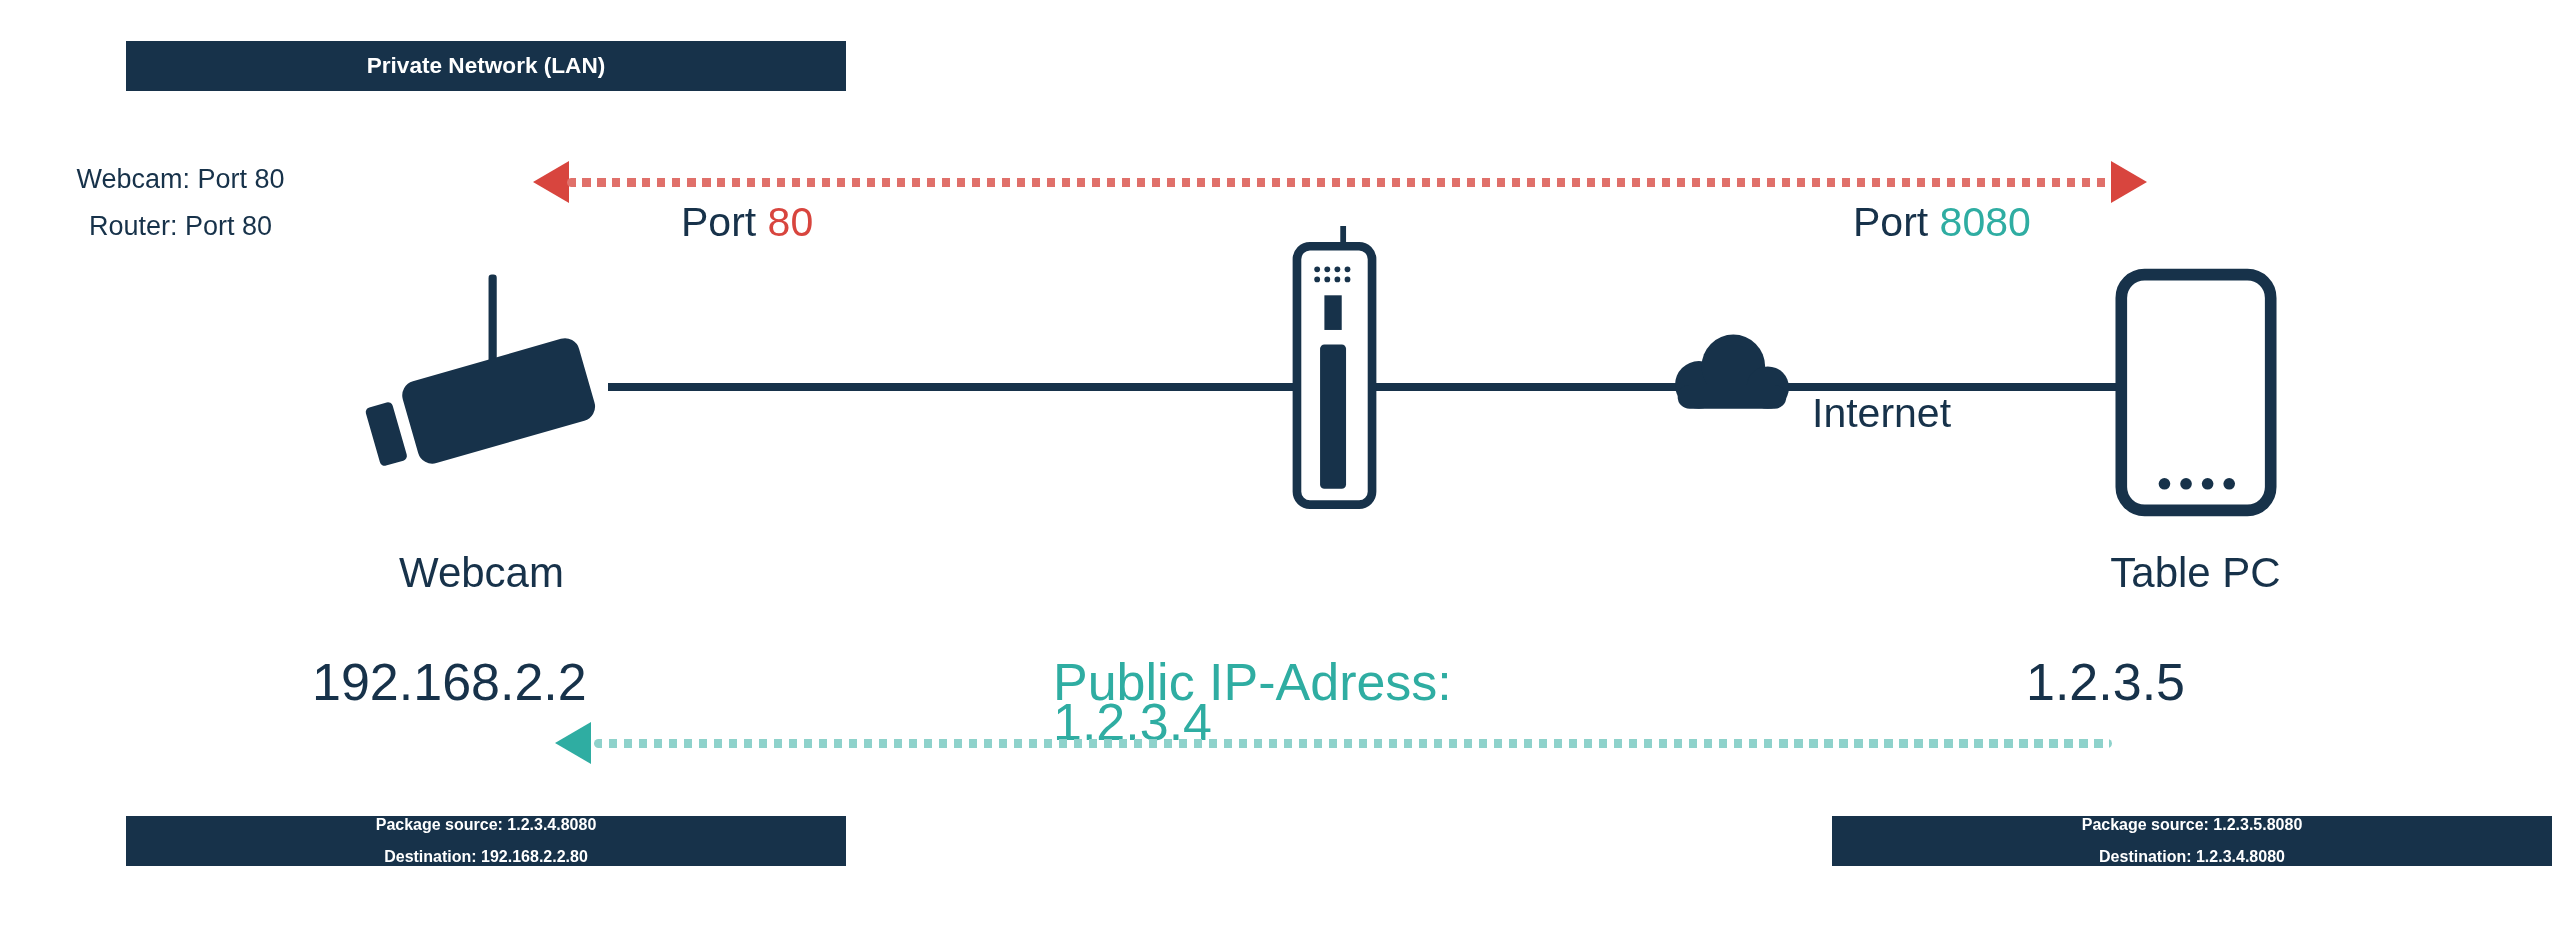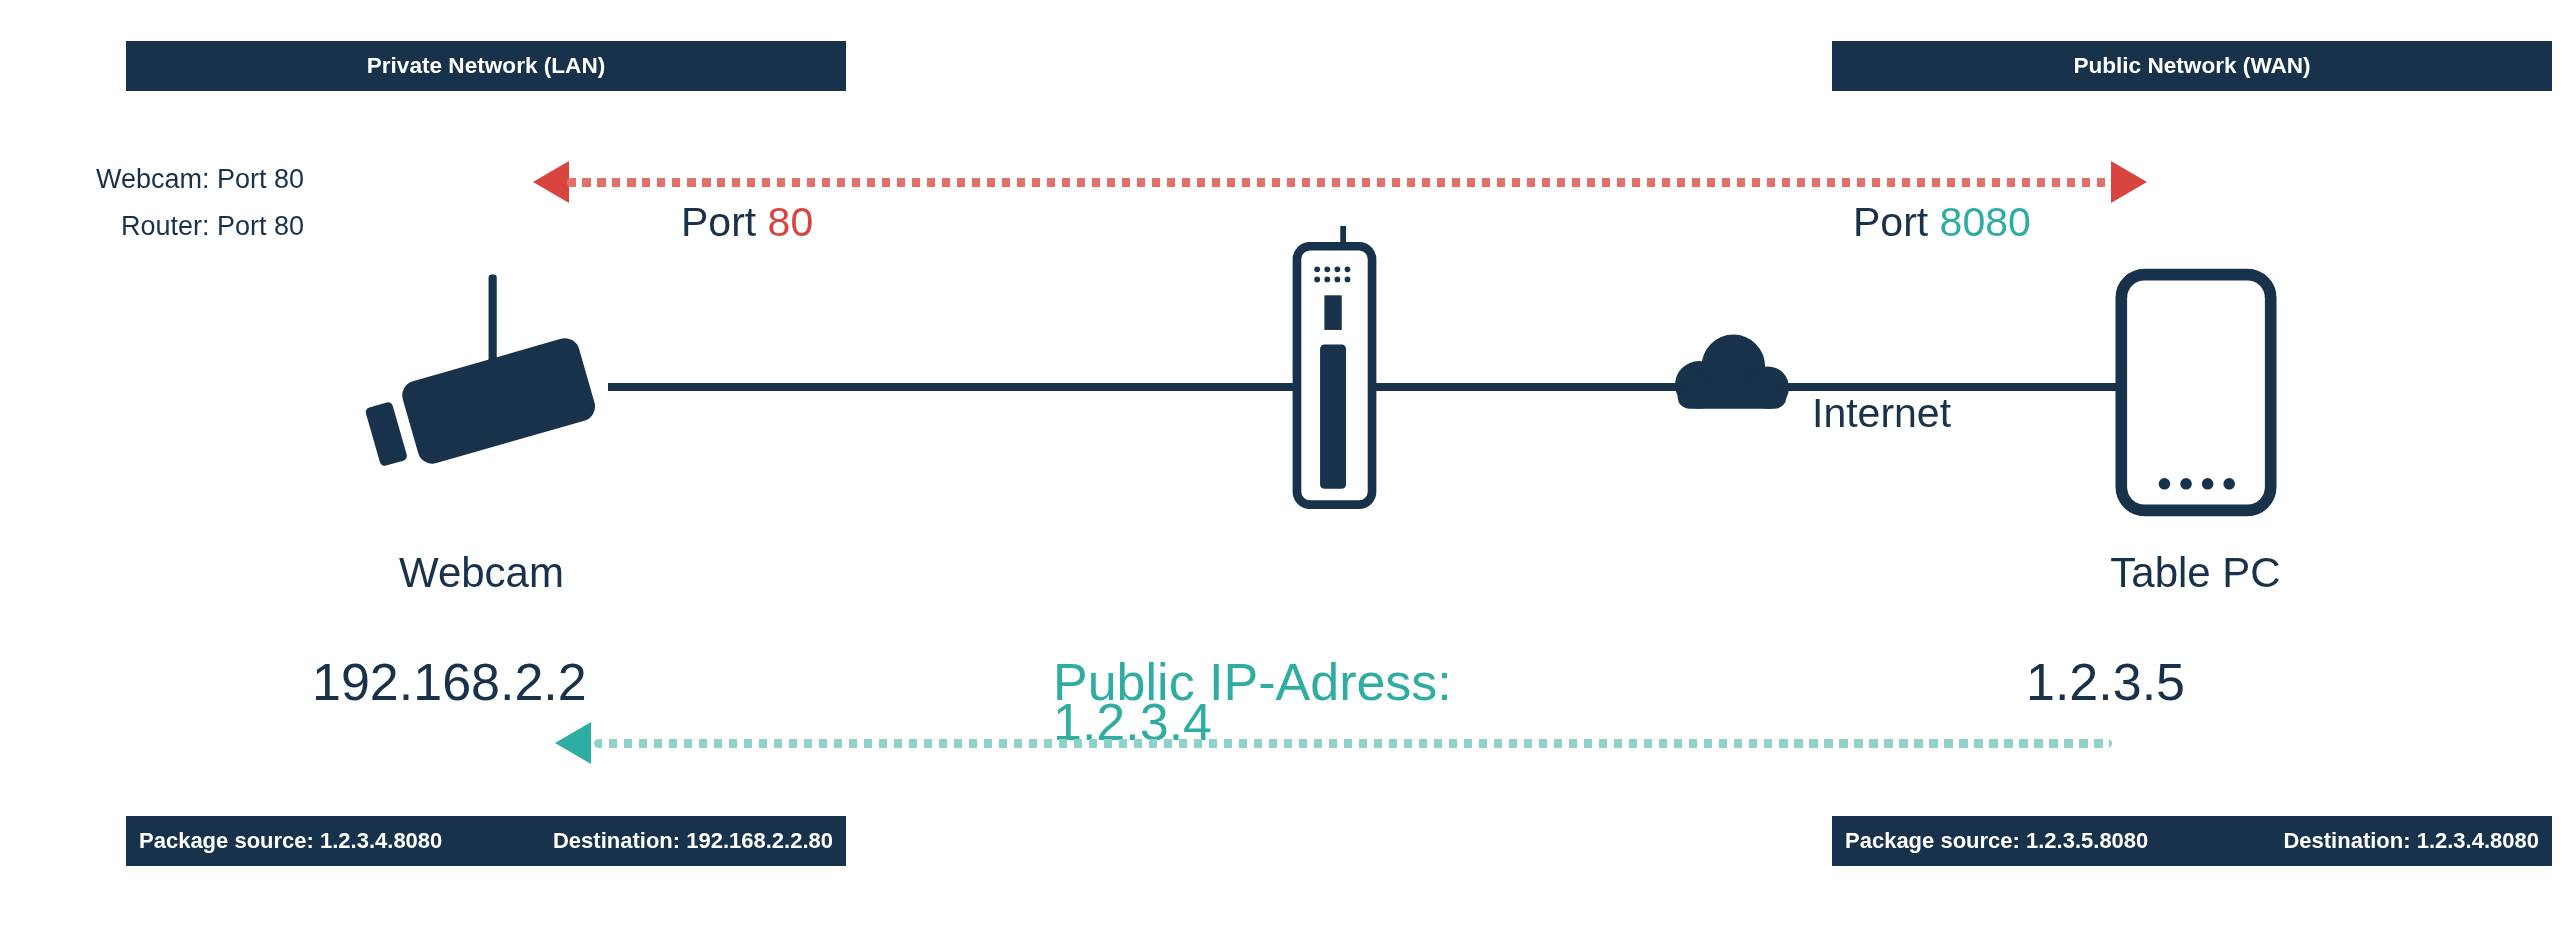--- a/index.html
+++ b/index.html
@@ -26,30 +26,31 @@
     background:var(--navy);
     color:#ffffff;
     font-size:22.6px;
     font-weight:bold;
     display:flex;
     align-items:center;
     justify-content:center;
     box-sizing:border-box;
   }
   .banner.bottom{
-    font-size:22px;
+    font-size:16px;
     justify-content:space-between;
     padding:0 13px;
+    flex-direction:column;
   }
   .note{
     position:absolute;
     left:57px;
     top:156px;
     width:247px;
-    text-align:right;
+    text-align:center;
     font-size:27px;
     line-height:47px;
     color:var(--navy);
   }
   .dotline{position:absolute;height:8.5px;border-radius:4.7px;}
   .dotline.red{background:repeating-linear-gradient(90deg,var(--red-light) 0 8.5px,transparent 8.5px 15px);}
   .dotline.teal{background:repeating-linear-gradient(90deg,var(--teal-light) 0 8.5px,transparent 8.5px 15px);}
   .ahead{position:absolute;width:0;height:0;border-top:21px solid transparent;border-bottom:21px solid transparent;}
   .ahead.point-left.red{border-right:36px solid var(--red);}
   .ahead.point-right.red{border-left:36px solid var(--red);}
@@ -66,23 +67,20 @@
   .ink{fill:var(--navy);}
   .outline{fill:#ffffff;stroke:var(--navy);}
 </style>
 </head>
 <body>
 
 <div class="canvas">
 
   <div class="banner" style="left:126px;top:41px;">
     <span>Private Network (LAN)</span>
-  </div>
-  <div class="banner" style="left:1832px;top:41px;">
-    <span>Public Network (WAN)</span>
   </div>
 
   <div class="note">
     <div>Webcam: Port 80</div>
     <div>Router: Port 80</div>
   </div>
 
   <div class="ahead point-left red" style="left:533px;top:161px;"></div>
   <div class="dotline red" style="left:567px;top:178px;width:1546px;"></div>
   <div class="ahead point-right red" style="left:2111px;top:161px;"></div>

